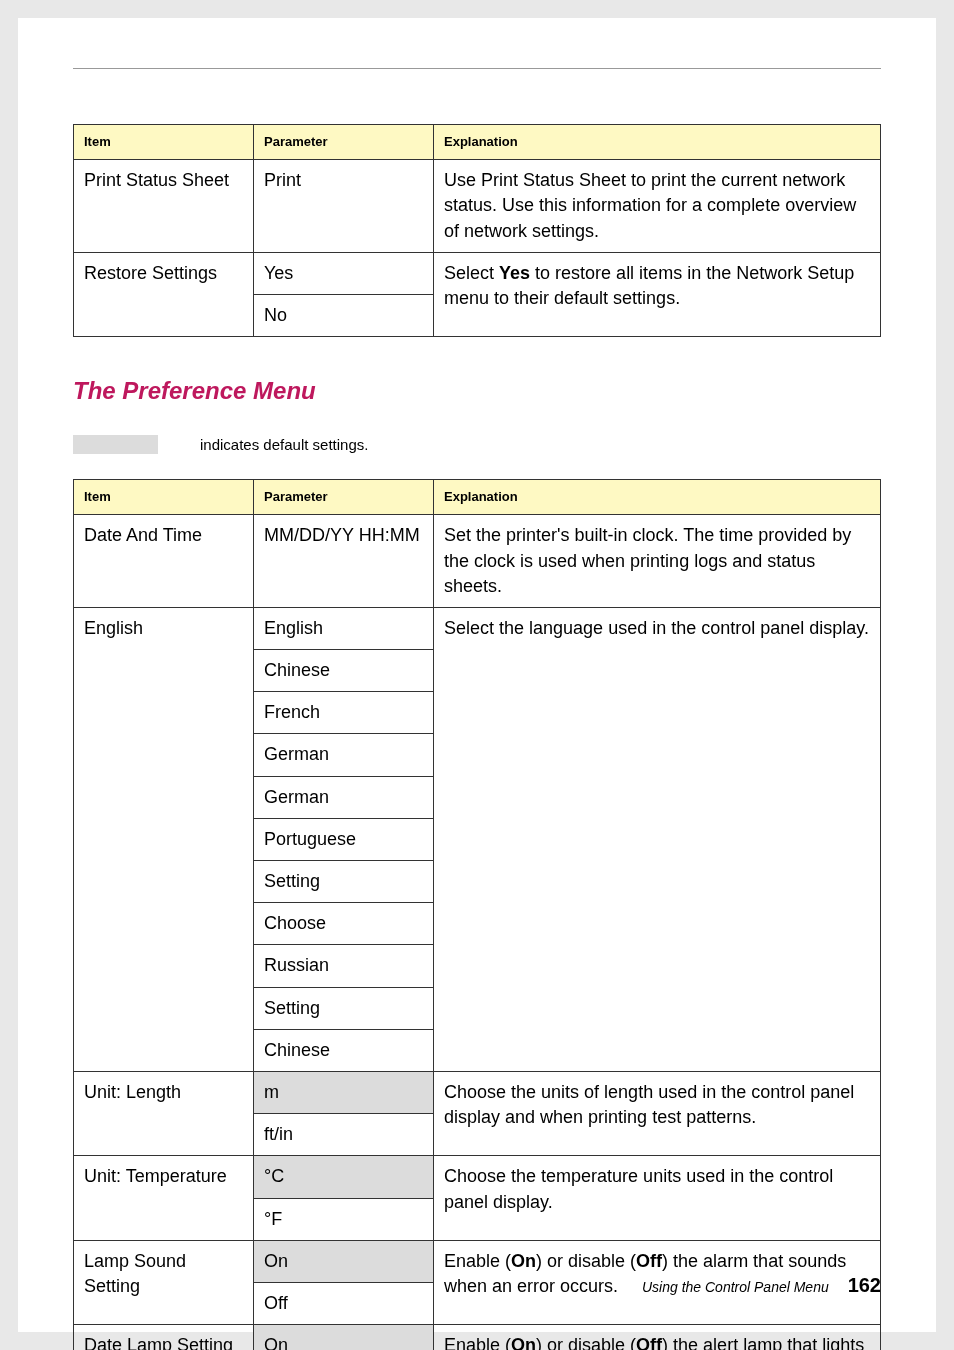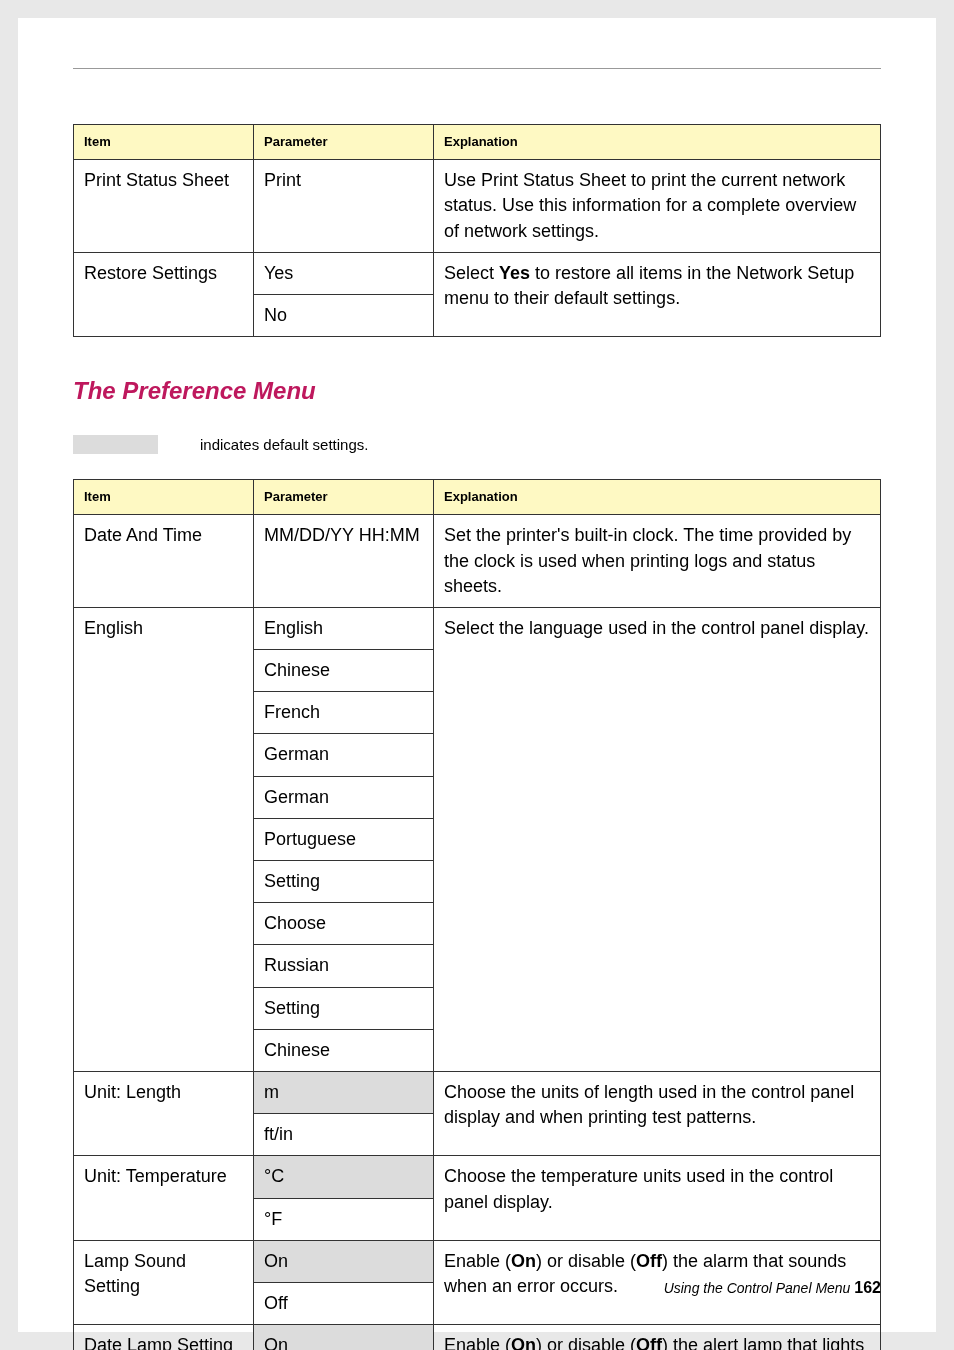--- a/index.html
+++ b/index.html
@@ -81,21 +81,22 @@
     .footer {
       position: absolute;
       bottom: 35px;
       right: 55px;
       font-size: 14px;
       font-style: italic;
     }
     .footer .page-num {
       font-style: normal;
       font-weight: bold;
-      font-size: 16px;
+      margin-left: 15px;
+      font-size: 20px;
     }
     b { font-weight: bold; }
   </style>
 </head>
 <body>
 
 <div class="page">
   <div class="hairline"></div>
 
   <table>

